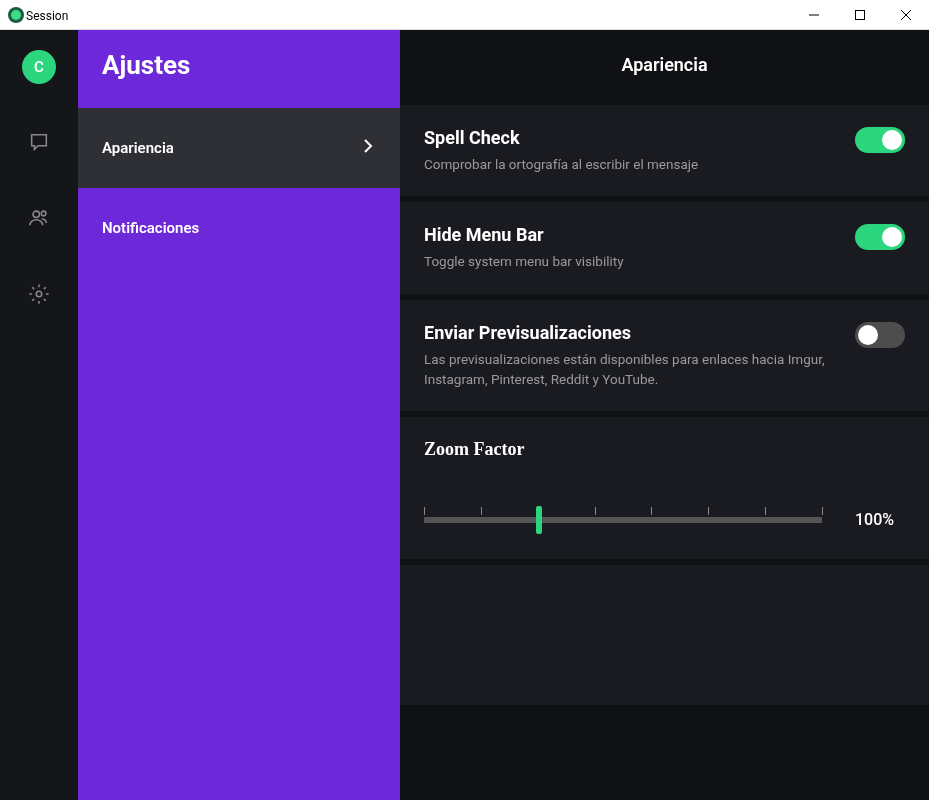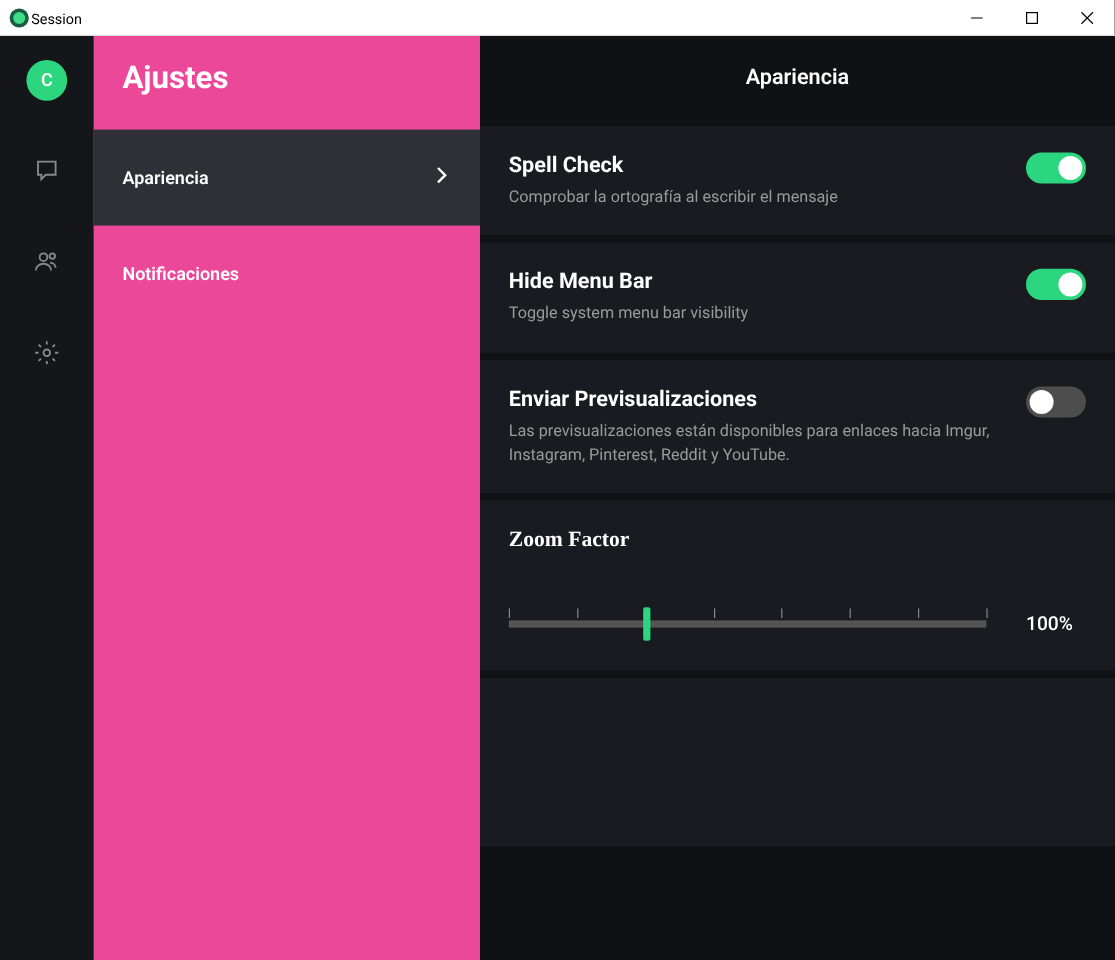--- a/index.html
+++ b/index.html
@@ -110,21 +110,21 @@
       width: 22px;
       height: 22px;
       stroke: #888;
       stroke-width: 1.7;
       fill: none;
     }
     
     
     .settings-nav {
       width: 322px;
-      background: #ec4899;
+      background: #6d28d9;
       display: flex;
       flex-direction: column;
     }
     .settings-title {
       color: #fff;
       font-size: 26px;
       font-weight: 700;
       padding: 20px 24px 28px 24px;
     }
     .nav-item {

